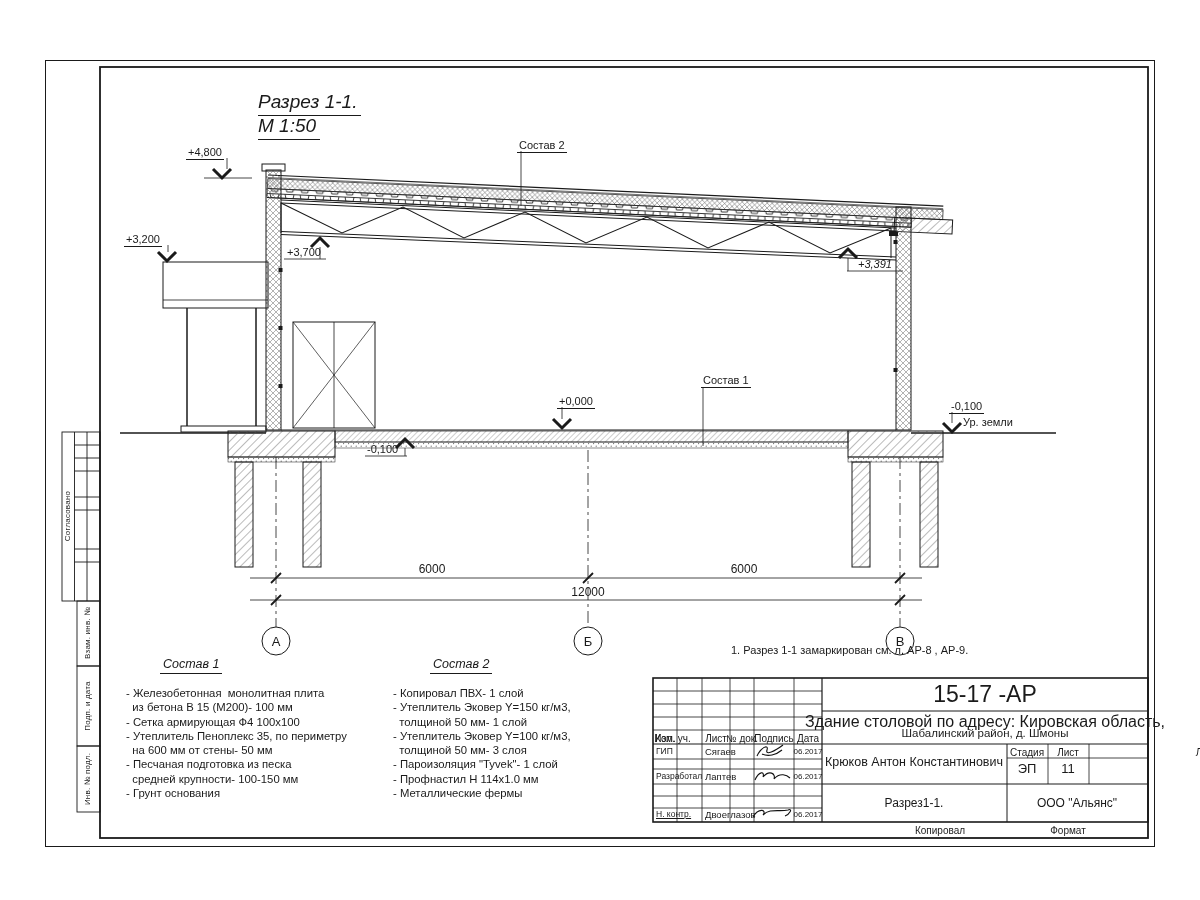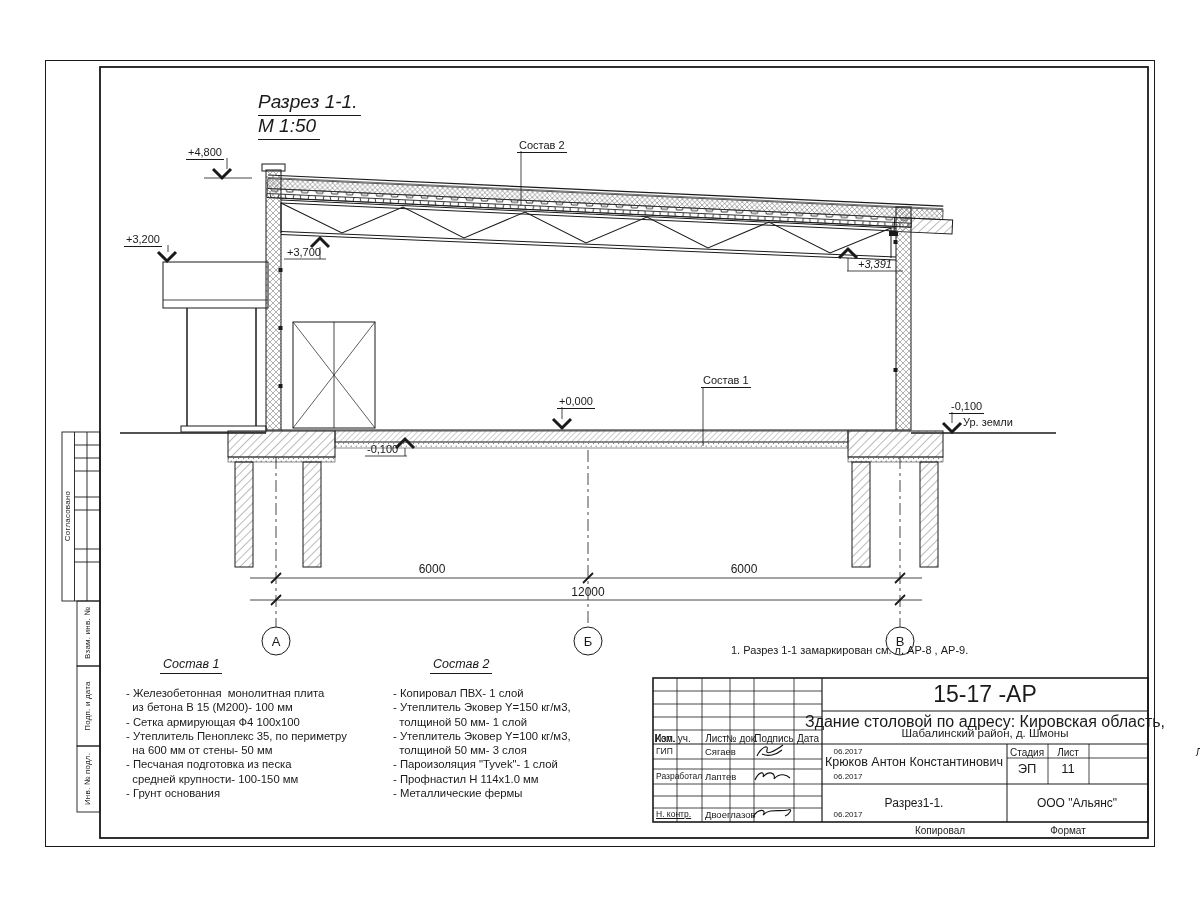--- a/index.html
+++ b/index.html
@@ -16,21 +16,21 @@
   .dim{font-size:12px;}
   .axisletter{font-size:13px;}
   .callout{font-size:11px;}
   .spechead{font-size:12.5px;font-style:italic;border-bottom:1px solid #1a1a1a;padding:0 3px 1px 3px;}
   .speclist{position:absolute;width:240px;font-size:11.3px;line-height:14.3px;}
   .specrow{display:flex;justify-content:flex-start;}
   .specrow span{white-space:pre;}
   .tb-small{font-size:10px;}
   .tb-role{font-size:8.5px;}
   .tb-name{font-size:9.5px;}
-  .tb-date{font-size:8px;margin-left:40px;}
+  .tb-date{font-size:8px;}
   .frame-label{font-size:8px;letter-spacing:.2px;}
 </style>
 </head>
 <body>
 
 <div class="sheet">
 
 <svg width="1200" height="900" viewBox="0 0 1200 900">
   <defs>
     <pattern id="hatch45" width="6" height="6" patternUnits="userSpaceOnUse" patternTransform="rotate(45)">

